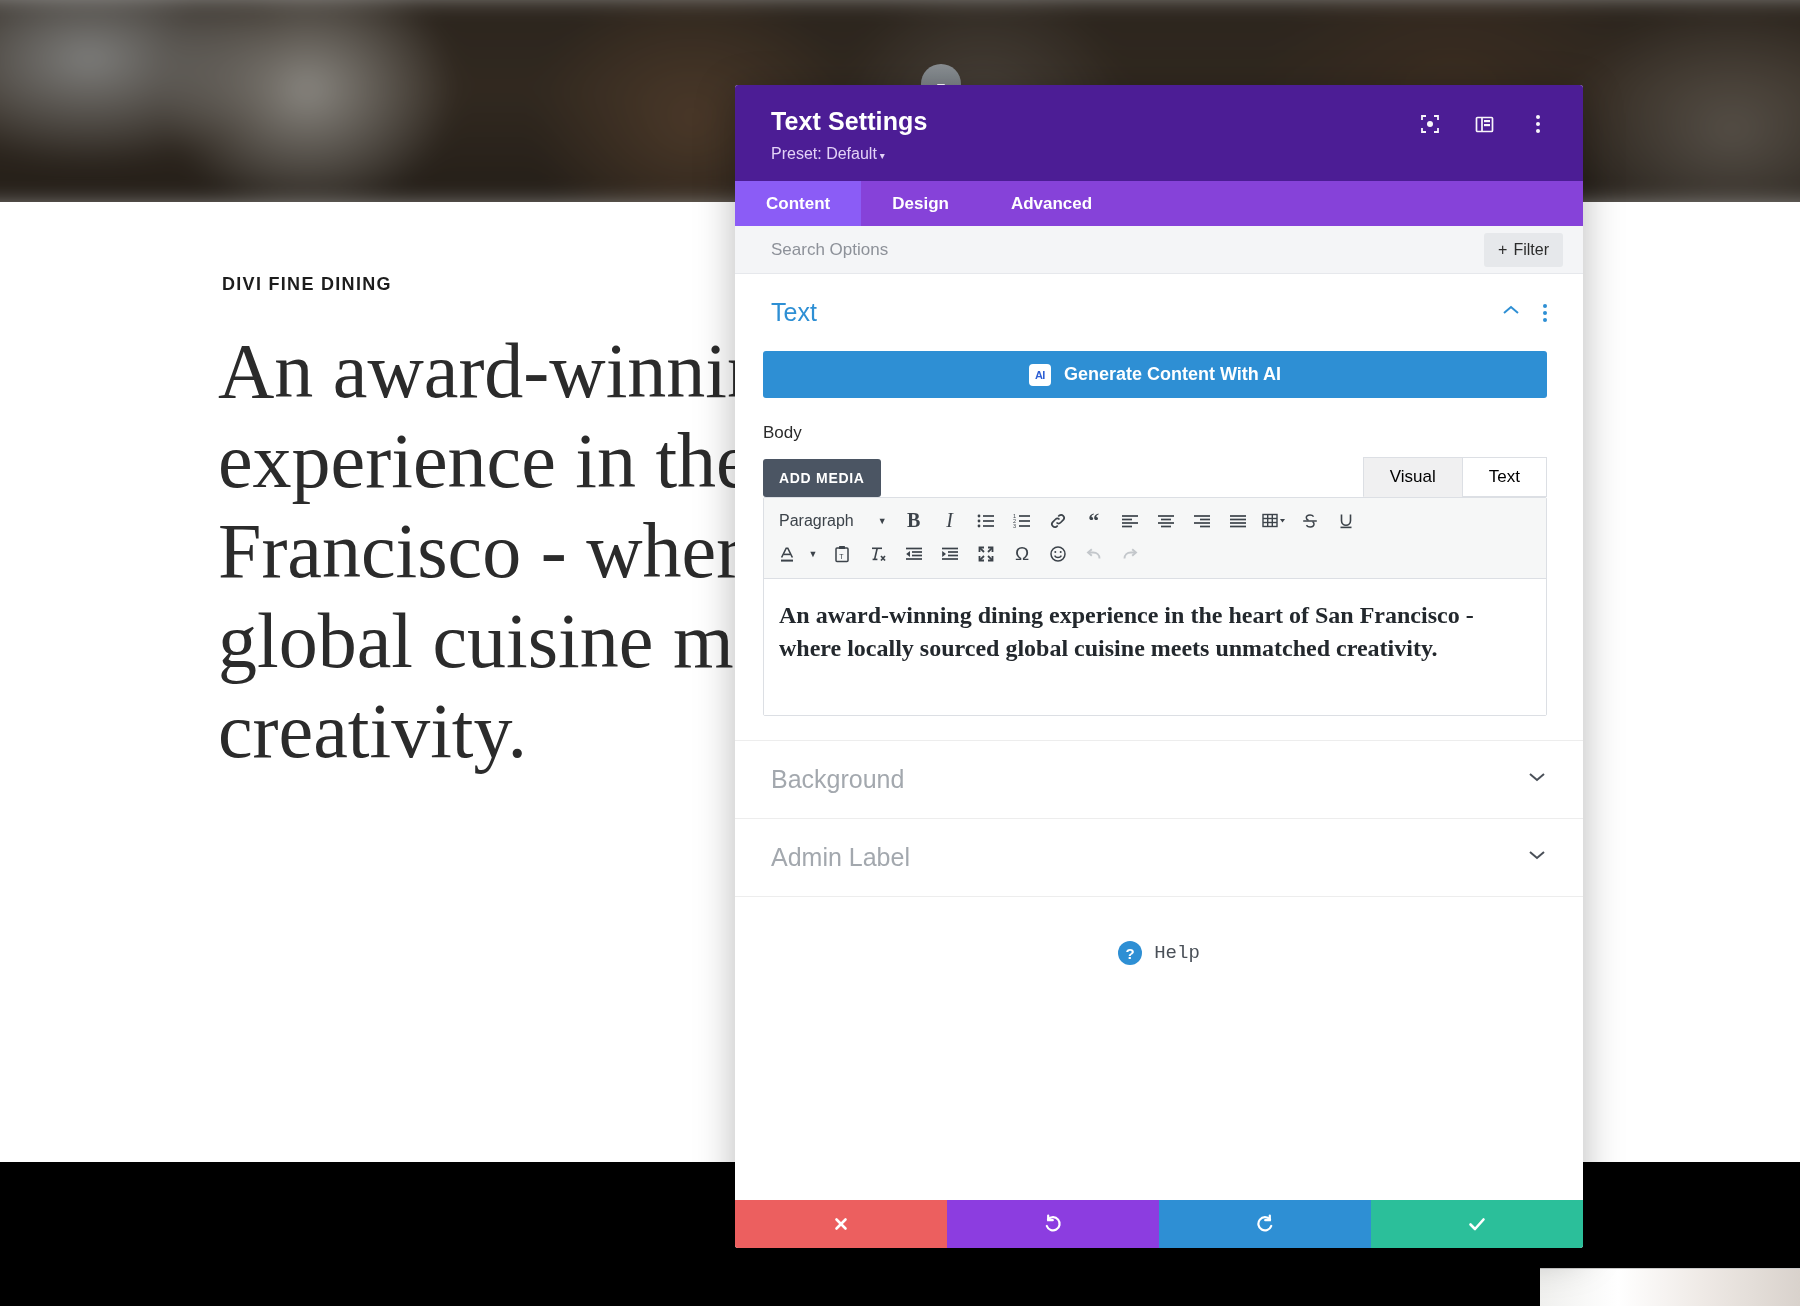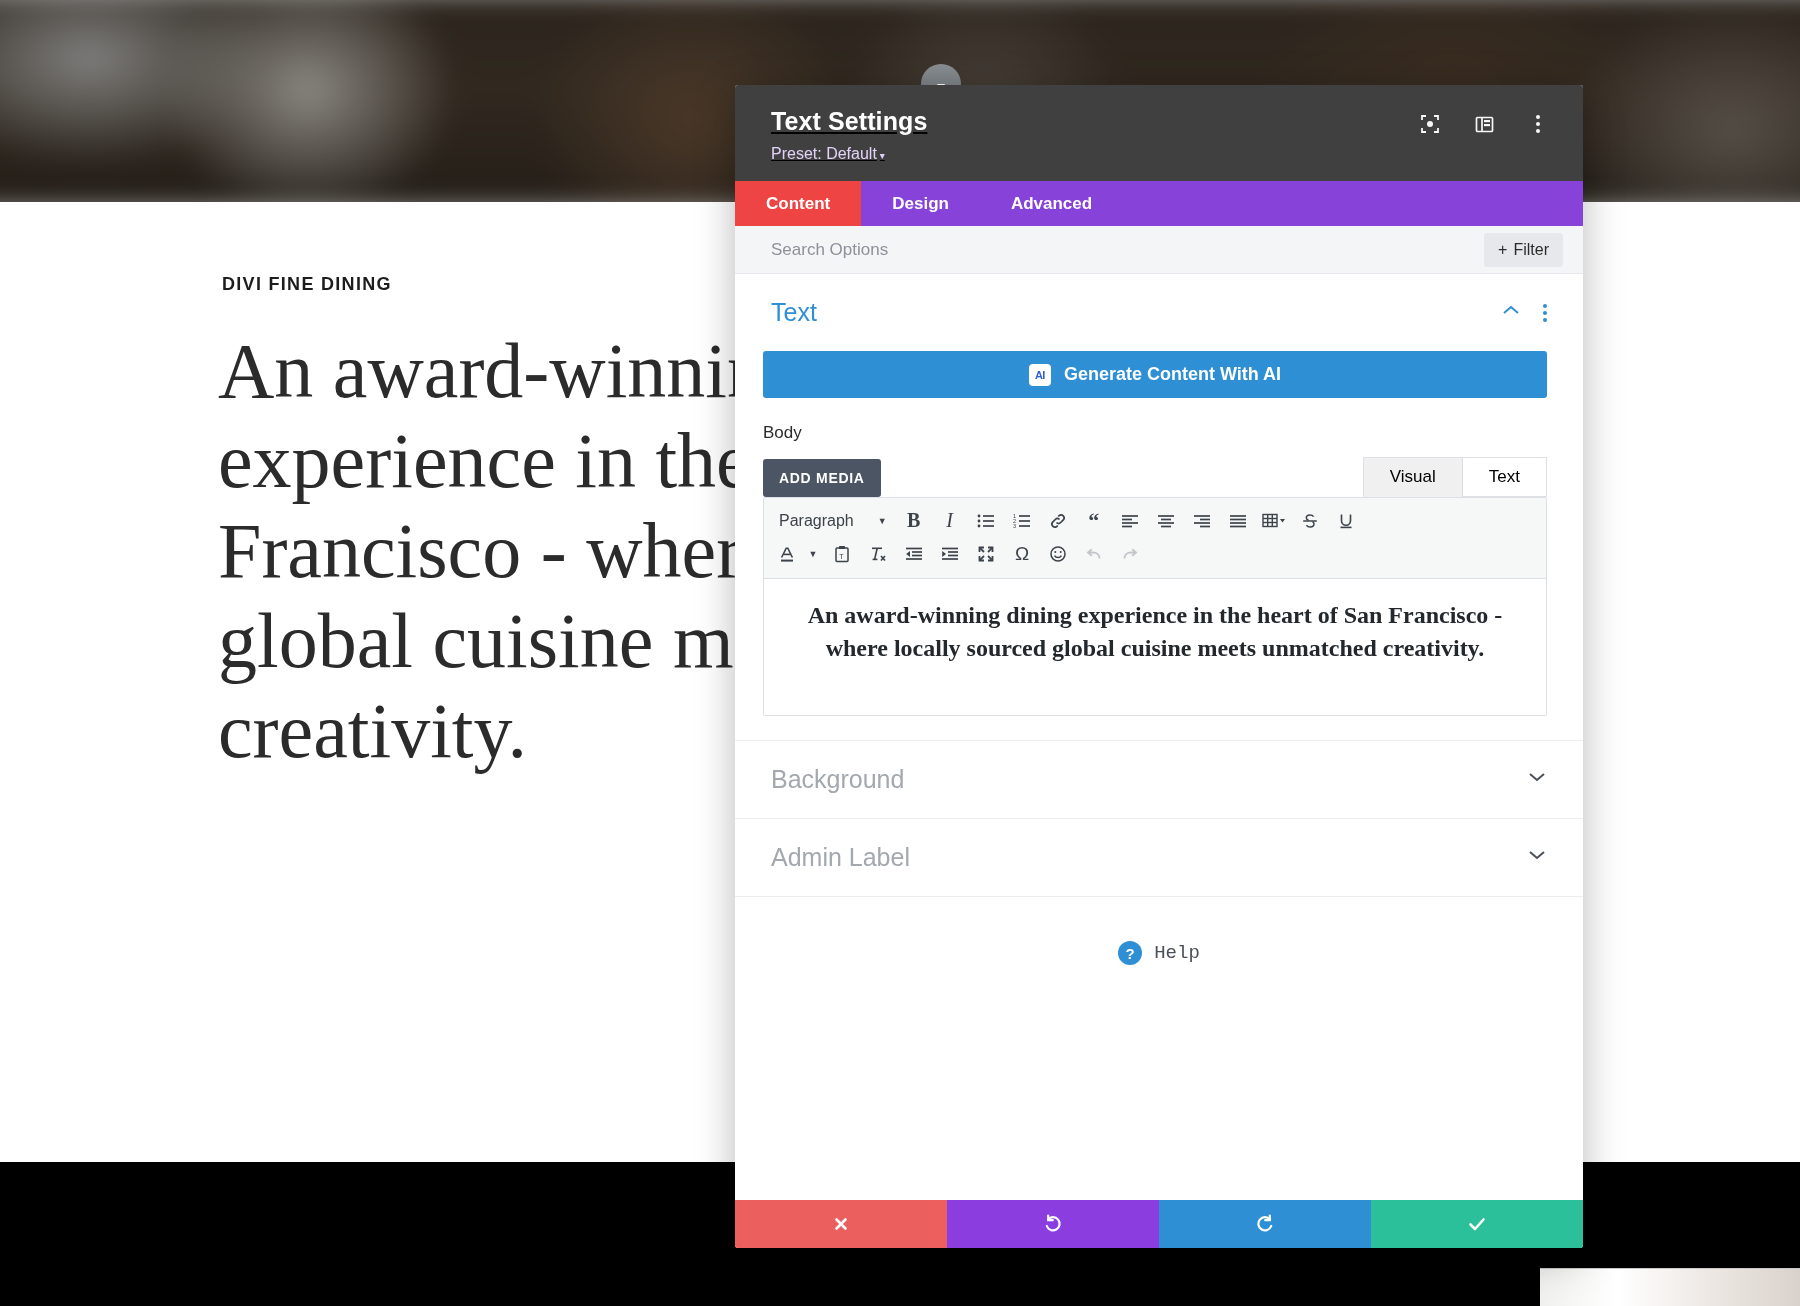--- a/index.html
+++ b/index.html
@@ -66,33 +66,33 @@
   }
   .drag-handle {
     position:absolute; left:921px; top:64px; width:40px; height:40px;
     border-radius:50%;
     background:linear-gradient(180deg,#8a8f93,#6f767c);
     z-index:19;
     display:flex; align-items:center; justify-content:center;
   }
   .drag-handle .dot { width:8px;height:10px;background:#fff;border-radius:1px; margin-top:10px;}
 
-  .modal-header { background:#404040; padding:22px 36px 18px 36px; position:relative;text-decoration:underline; }
+  .modal-header { background:#4c1d95; padding:22px 36px 18px 36px; position:relative; }
   .modal-title { color:#fff; font-size:25px; font-weight:700; letter-spacing:0.1px; }
   .modal-preset { color:#e3d2f7; font-size:16px; margin-top:9px; }
   .modal-preset .caret { font-size:10px; margin-left:3px; }
   .header-icons { position:absolute; right:34px; top:28px; display:flex; gap:32px; align-items:center; }
   .hicon { width:22px; height:22px; color:#fff; opacity:0.96; cursor:pointer; display:flex; align-items:center; justify-content:center;}
 
   .modal-tabs { background:#8642d9; display:flex; height:45px; }
   .modal-tab {
     padding:0 31px; display:flex; align-items:center;
     color:#fff; font-size:17px; font-weight:700; cursor:pointer;
   }
-  .modal-tab.active { background:#ef4444; }
+  .modal-tab.active { background:#8b5cf6; }
 
   .search-bar {
     background:#f4f5f7; border-bottom:1px solid #e6e8ec;
     height:48px; display:flex; align-items:center; padding:0 20px 0 36px;
     justify-content:space-between;
   }
   .search-input {
     border:none; background:transparent; outline:none;
     font-size:17px; color:#8d9199; font-family:"Liberation Sans",sans-serif;
     width:520px; padding:0;
@@ -142,21 +142,21 @@
     padding:11px 16px; cursor:pointer; font-family:"Liberation Sans",sans-serif;
   }
   .vt-tabs { display:flex; }
   .vt-tab {
     font-size:17px; padding:9px 26px; cursor:pointer;
     border:1px solid #dcdfe4; color:#000000; background:#fff;
   }
   .vt-tab.active { background:#f0f0f1; border-bottom-color:#f0f0f1; }
   .vt-tab:first-child { border-right:none; }
 
-  .editor-shell { border:1px solid #dcdfe4; border-radius:2px; margin-top:0;text-align:center; }
+  .editor-shell { border:1px solid #dcdfe4; border-radius:2px; margin-top:0; }
   .tool-rows { background:#f6f7f7; border-bottom:1px solid #dcdfe4; padding:6px 8px 8px 8px; }
   .tool-row { display:flex; align-items:center; height:33px; }
   .tool-btn {
     min-width:36px; height:30px; display:flex; align-items:center; justify-content:center;
     color:#3c434a; cursor:pointer; font-size:17px;
   }
   .tool-btn.disabled { color:#c3c7cb; }
   .para-select {
     display:flex; align-items:center; gap:24px; padding:0 9px 0 7px;
     font-size:16px; color:#3c434a; cursor:pointer; height:30px;

